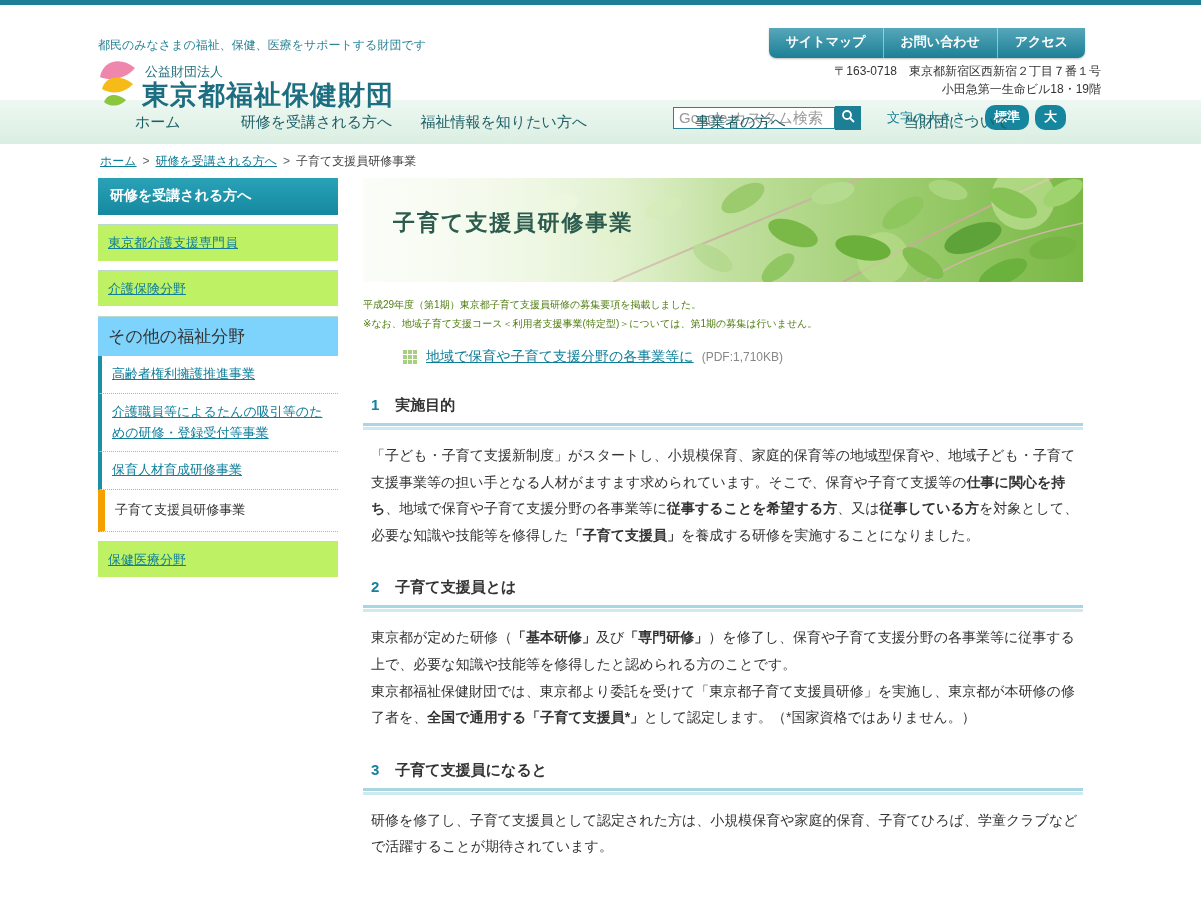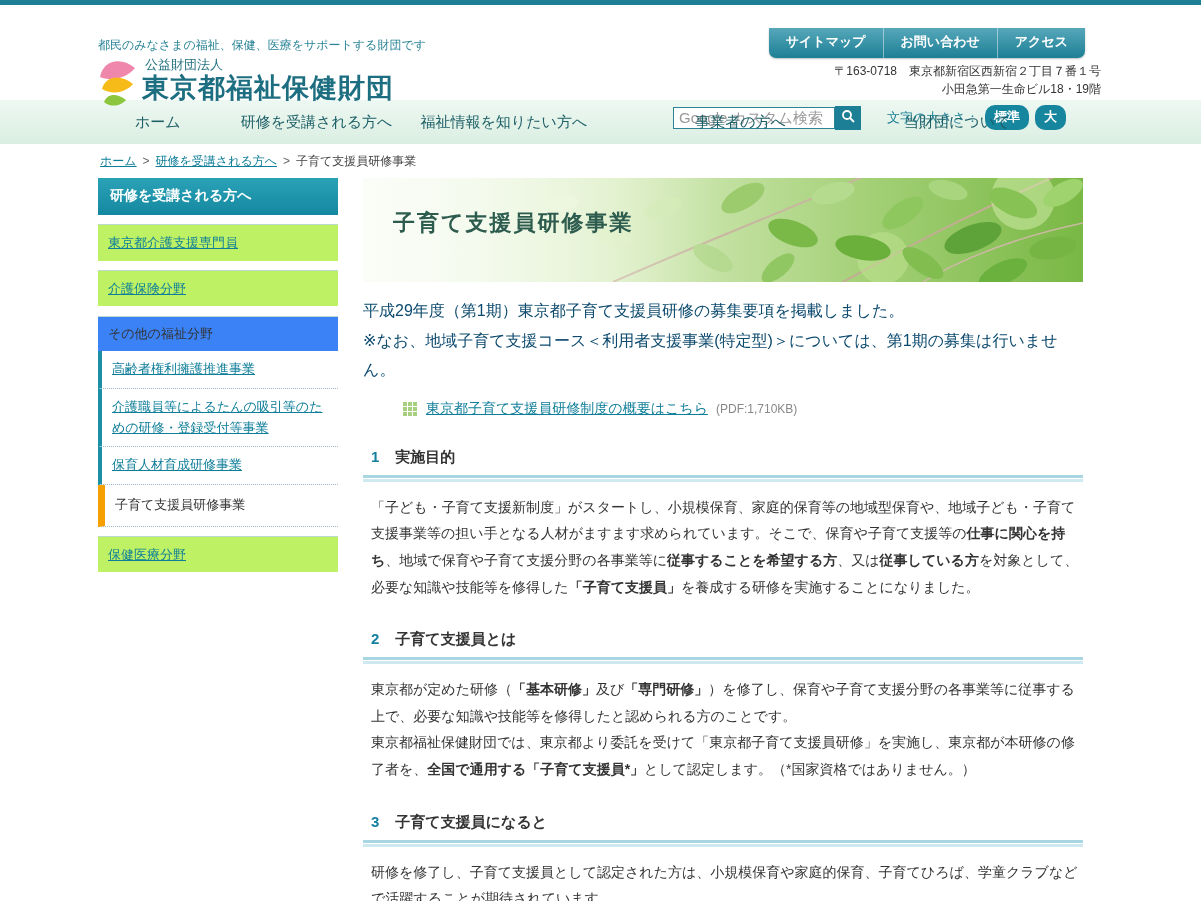--- a/index.html
+++ b/index.html
@@ -11,21 +11,21 @@
   }
   a { cursor:pointer; }
   .container { width:1005px; margin:0 auto; position:relative; }
 
   
   .topbar { height:5px; background:#1c7f95; }
 
   
   header { height:72px; position:relative; background:#fff;margin-top:23px; }
   .tagline { padding-top:9px; font-size:12px; color:#2a8496; }
-  .logo-row { display:flex; align-items:flex-start; margin-top:1px; }
+  .logo-row { display:flex; align-items:flex-end; margin-top:1px; }
   .logo-mark { width:40px; height:54px; margin-right:4px; flex:none; }
   .org-type { font-size:13px; color:#23707f; margin:1px 0 0 3px; }
   .org-name { font-size:27px; font-weight:bold; color:#1d6e80; letter-spacing:1px; line-height:1.05; }
   .eng { font-size:10px; color:#7c9aa0; line-height:1.3; margin-top:1px; }
 
   .header-right { position:absolute; top:0; right:0; width:430px; }
   .utility { position:absolute; top:0; right:18px; display:flex;
     background:linear-gradient(#57a7ba,#1c7f95); border-radius:0 0 7px 7px; overflow:hidden;
     box-shadow:0 1px 2px rgba(0,0,0,.25); }
   .utility-btn { color:#fff; font-size:13px; font-weight:bold; padding:5px 17px 7px; white-space:nowrap; }
@@ -48,30 +48,30 @@
   .breadcrumb a { color:#0f7e99; text-decoration:underline; }
   .crumb-sep { color:#666; margin:0 6px; }
 
   
   .content { display:flex; align-items:flex-start; margin-top:3px; }
   .sidebar { width:240px; flex:none; }
   .side-header { background:linear-gradient(#2aa2b6,#1488a0); color:#fff; font-weight:bold; font-size:14px; padding:9px 12px 10px; }
   .side-item { background:#bef264; border-top:1px solid #bcd8cf; margin-top:9px; padding:8px 10px; font-size:13px; line-height:1.5; }
   .side-item a, .group-child a { color:#0f7e99; text-decoration:underline; }
   .side-group { margin-top:10px; border-top:1px solid #bcd8cf; }
-  .group-title { background:#3b82f6; padding:8px 10px; font-size:13px; color:#333; }
+  .group-title { background:#7dd3fc; padding:8px 10px; font-size:17px; color:#333; }
   .group-child { border-left:4px solid #1a8fa5; border-bottom:1px dotted #9fb8c9; padding:8px 10px; font-size:13px; line-height:1.6; background:#fff; }
   .group-child.current { border-left:7px solid #f5a000; color:#333; padding:10px 8px 10px 10px; }
 
   .main { margin-left:25px; width:720px; }
   .banner { position:relative; height:104px; overflow:hidden; }
   .banner svg { display:block; }
   .banner-title { position:absolute; left:30px; top:30px; font-size:22px; font-weight:bold; color:#2d5c4f; letter-spacing:2px; }
 
-  .intro { margin-top:14px; font-size:16px; line-height:1.85; color:#0c4a6e; }
+  .intro { margin-top:14px; font-size:10px; line-height:1.85; color:#4d7c0f; }
 
   .links { margin:14px 0 0 40px; }
   .link-row { display:flex; align-items:center; margin-top:15px; font-size:14px; }
   .arrow-icon { width:0; height:0; border-left:9px solid #8cb35f; border-top:6px solid transparent; border-bottom:6px solid transparent; margin-right:9px; flex:none; }
   .grid-icon { display:grid; grid-template-columns:repeat(3,4px); grid-auto-rows:4px; gap:1px; margin-right:9px; flex:none; }
   .grid-icon i { background:#a6cf7f; }
   .link-row a { color:#0f7e99; text-decoration:underline; }
   .pdf-note { color:#888; font-size:12px; margin-left:8px; }
 
   .section { margin-top:30px; }
@@ -233,21 +233,21 @@
             <i></i>
             <i></i>
             <i></i>
             <i></i>
             <i></i>
             <i></i>
             <i></i>
             <i></i>
             <i></i>
           </span>
-        <a>東京都子育て支援員研修制度の概要はこちら</a>
+        <a>地域で保育や子育て支援分野の各事業等に</a>
         <span class="pdf-note">(PDF:1,710KB)</span>
       </div>
     </div>
 
     <section class="section">
       <div class="sec-head">
         <span class="sec-num">1</span>
         <span>実施目的</span>
       </div>
       <div class="sec-rule"></div>

